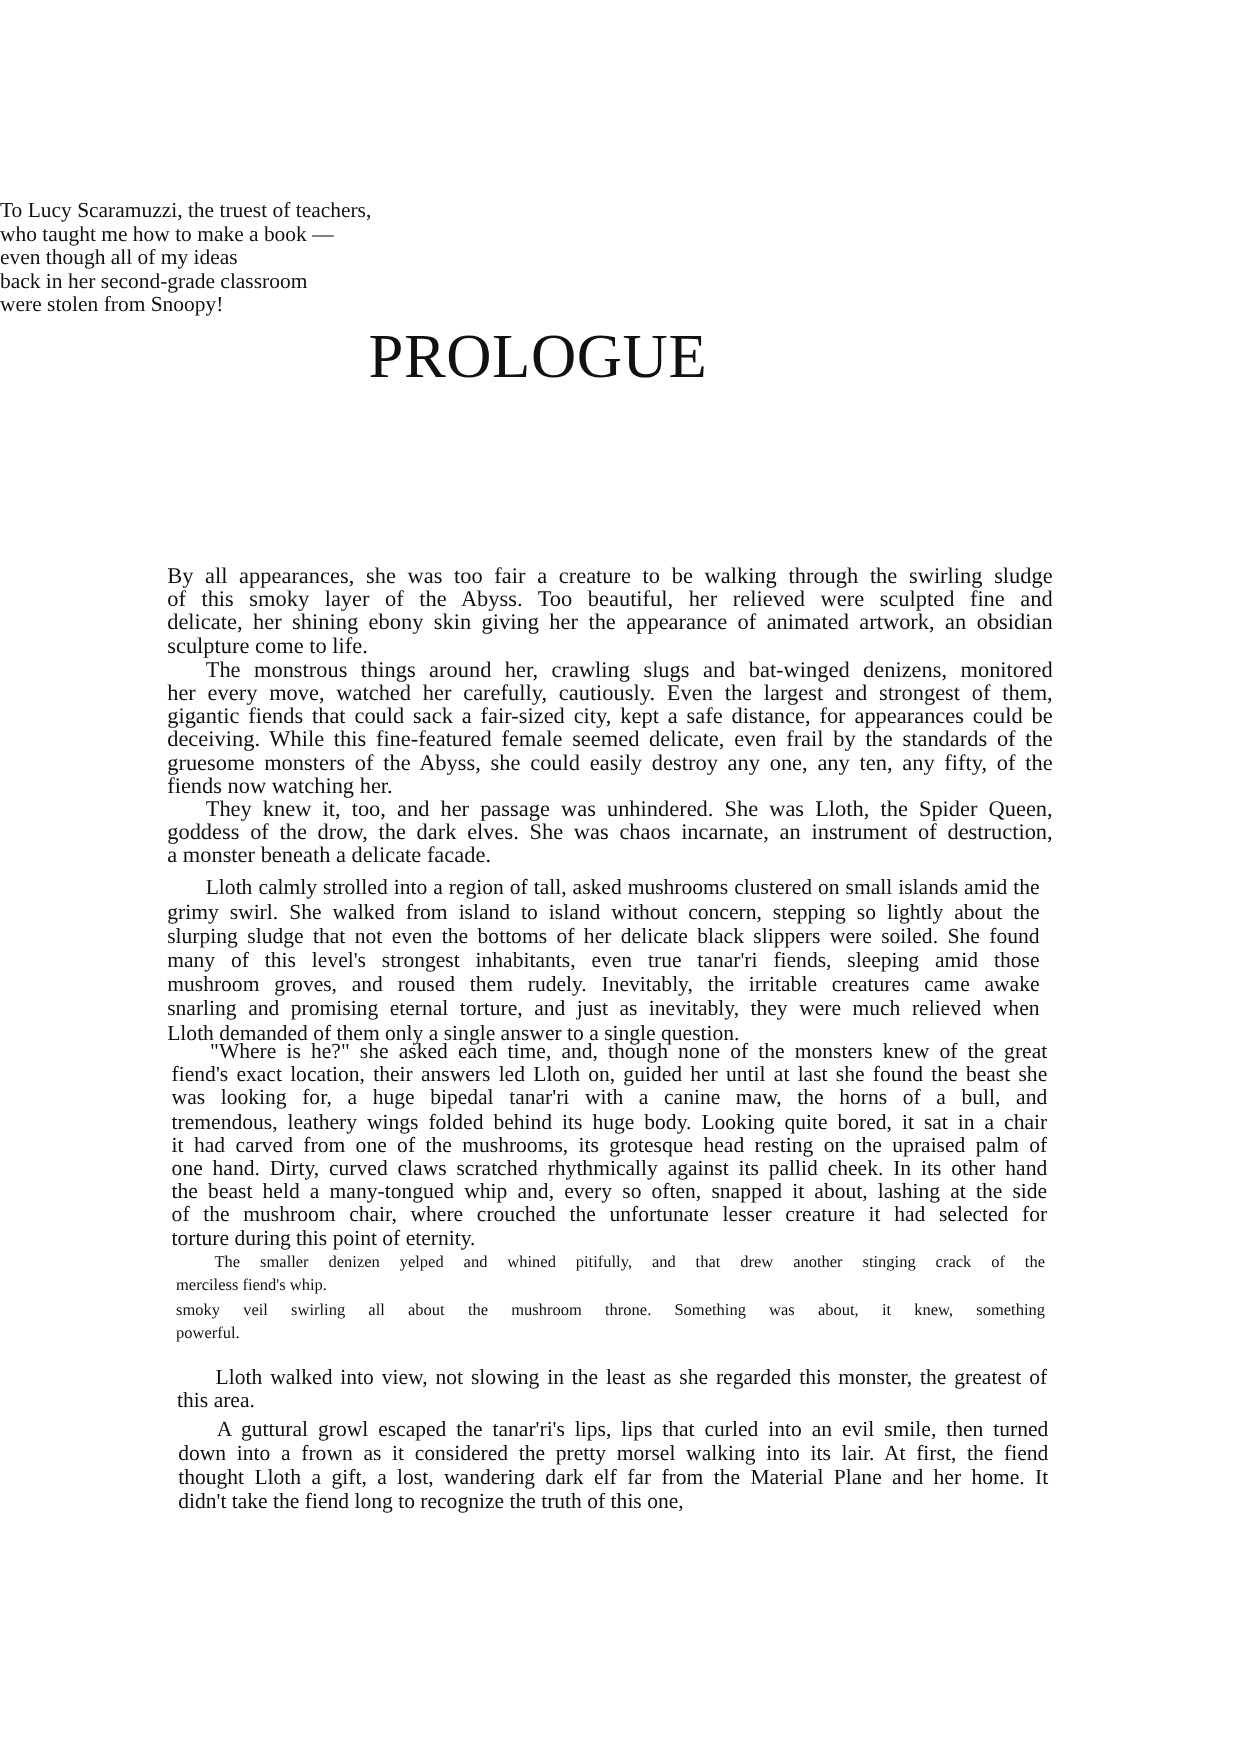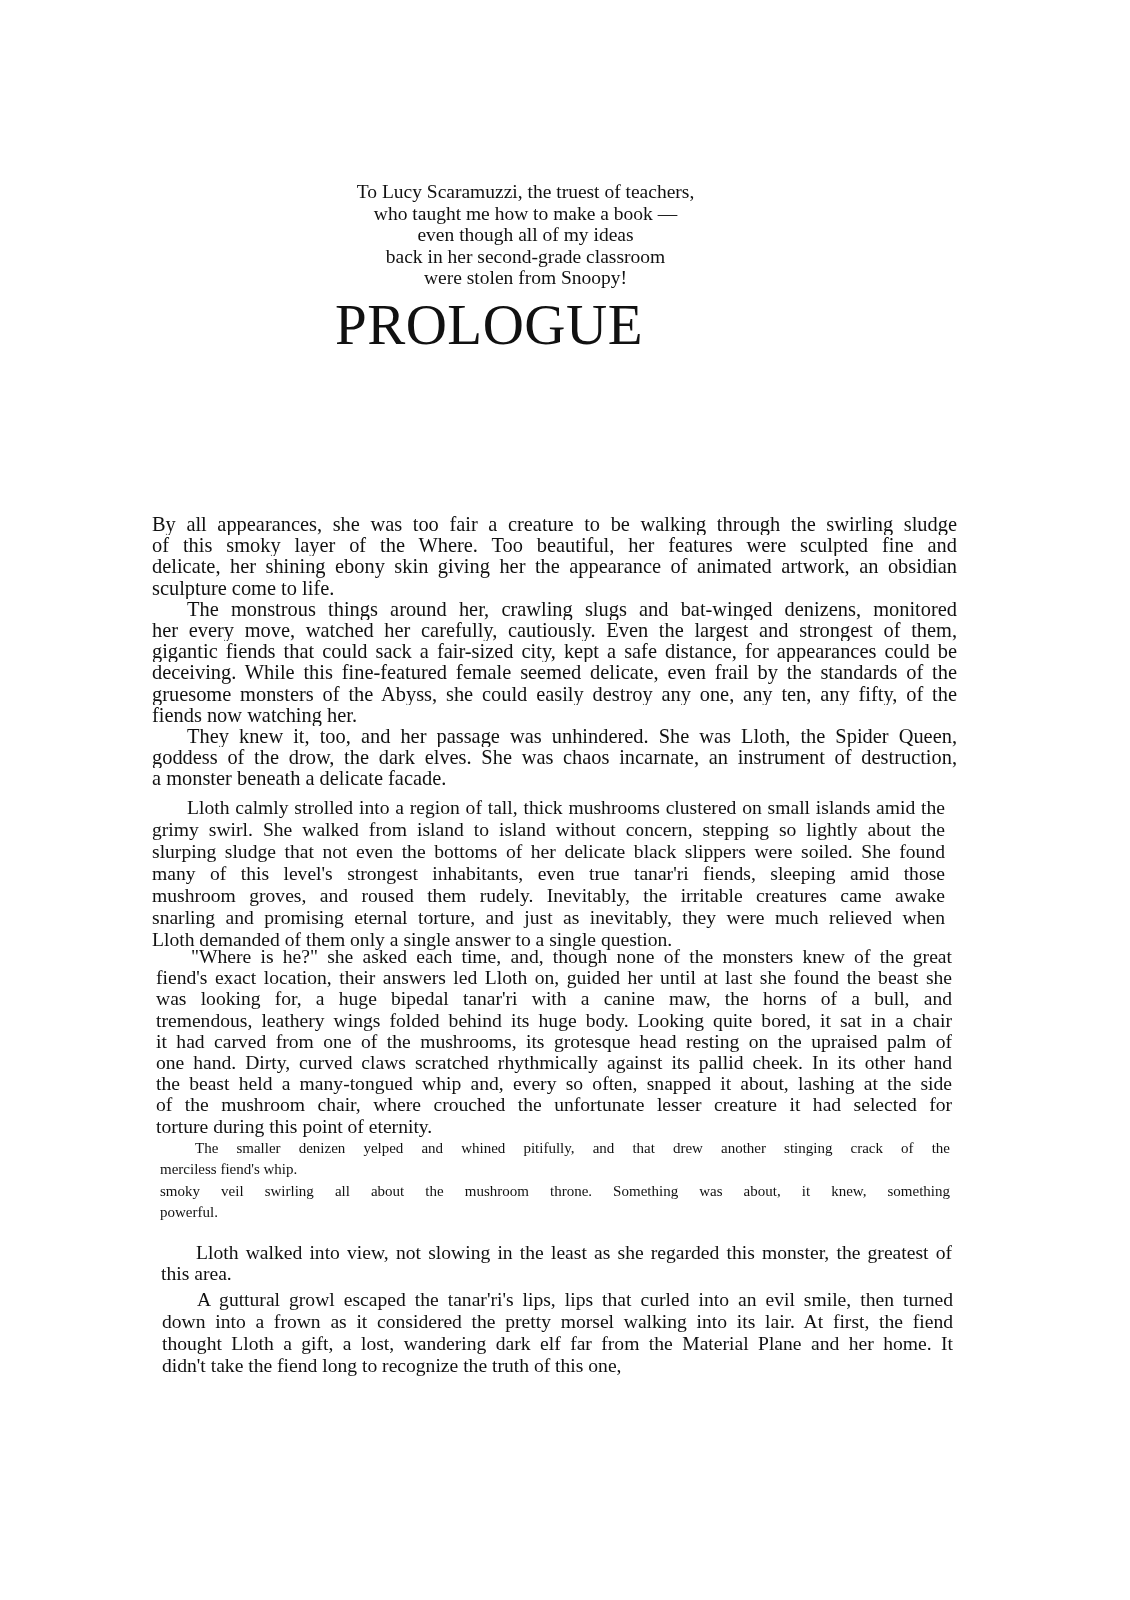--- a/index.html
+++ b/index.html
@@ -13,21 +13,21 @@
       position: relative;
       overflow: hidden;
       color: #111111;
       font-family: "Liberation Serif", "DejaVu Serif", serif;
     }
     .dedication {
       position: absolute;
       top: 181px;
       left: 0;
       width: 1051px;
-      text-align: center;
+      text-align: left;
       font-size: 19.5px;
       line-height: 21.5px;
     }
     .dedication .dline { display: block; white-space: nowrap; }
     .title {
       position: absolute;
       top: 292px;
       left: 0;
       width: 978px;
       text-align: center;
@@ -104,36 +104,36 @@
     <span class="dline">who taught me how to make a book —</span>
     <span class="dline">even though all of my ideas</span>
     <span class="dline">back in her second-grade classroom</span>
     <span class="dline">were stolen from Snoopy!</span>
   </div>
 
   <h1 class="title" style="margin:0;font-weight:normal;">PROLOGUE</h1>
 
   <div class="block b1">
     <span class="line" style="white-space: normal;">By all appearances, she was too fair a creature to be walking through the swirling sludge</span>
-    <span class="line" style="white-space: normal;">of this smoky layer of the Where. Too beautiful, her features were sculpted fine and</span>
+    <span class="line" style="white-space: normal;">of this smoky layer of the Abyss. Too beautiful, her relieved were sculpted fine and</span>
     <span class="line" style="white-space: normal;">delicate, her shining ebony skin giving her the appearance of animated artwork, an obsidian</span>
     <span class="line last" style="white-space: normal;">sculpture come to life.</span>
     <span class="line indent" style="white-space: normal;">The monstrous things around her, crawling slugs and bat-winged denizens, monitored</span>
     <span class="line" style="white-space: normal;">her every move, watched her carefully, cautiously. Even the largest and strongest of them,</span>
     <span class="line" style="white-space: normal;">gigantic fiends that could sack a fair-sized city, kept a safe distance, for appearances could be</span>
     <span class="line" style="white-space: normal;">deceiving. While this fine-featured female seemed delicate, even frail by the standards of the</span>
     <span class="line" style="white-space: normal;">gruesome monsters of the Abyss, she could easily destroy any one, any ten, any fifty, of the</span>
     <span class="line last" style="white-space: normal;">fiends now watching her.</span>
     <span class="line indent" style="white-space: normal;">They knew it, too, and her passage was unhindered. She was Lloth, the Spider Queen,</span>
     <span class="line" style="white-space: normal;">goddess of the drow, the dark elves. She was chaos incarnate, an instrument of destruction,</span>
     <span class="line last" style="white-space: normal;">a monster beneath a delicate facade.</span>
   </div>
 
   <div class="block b2">
-    <span class="line indent" style="white-space: normal;">Lloth calmly strolled into a region of tall, thick mushrooms clustered on small islands amid the</span>
+    <span class="line indent" style="white-space: normal;">Lloth calmly strolled into a region of tall, asked mushrooms clustered on small islands amid the</span>
     <span class="line" style="white-space: normal;">grimy swirl. She walked from island to island without concern, stepping so lightly about the</span>
     <span class="line" style="white-space: normal;">slurping sludge that not even the bottoms of her delicate black slippers were soiled. She found</span>
     <span class="line" style="white-space: normal;">many of this level's strongest inhabitants, even true tanar'ri fiends, sleeping amid those</span>
     <span class="line" style="white-space: normal;">mushroom groves, and roused them rudely. Inevitably, the irritable creatures came awake</span>
     <span class="line" style="white-space: normal;">snarling and promising eternal torture, and just as inevitably, they were much relieved when</span>
     <span class="line last" style="white-space: normal;">Lloth demanded of them only a single answer to a single question.</span>
   </div>
 
   <div class="block b3">
     <span class="line indent" style="white-space: normal;">"Where is he?" she asked each time, and, though none of the monsters knew of the great</span>

